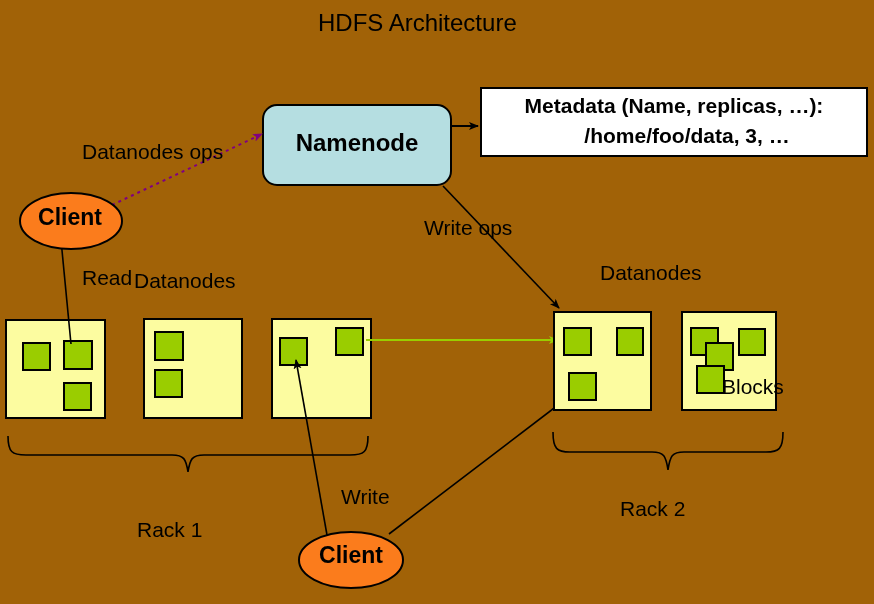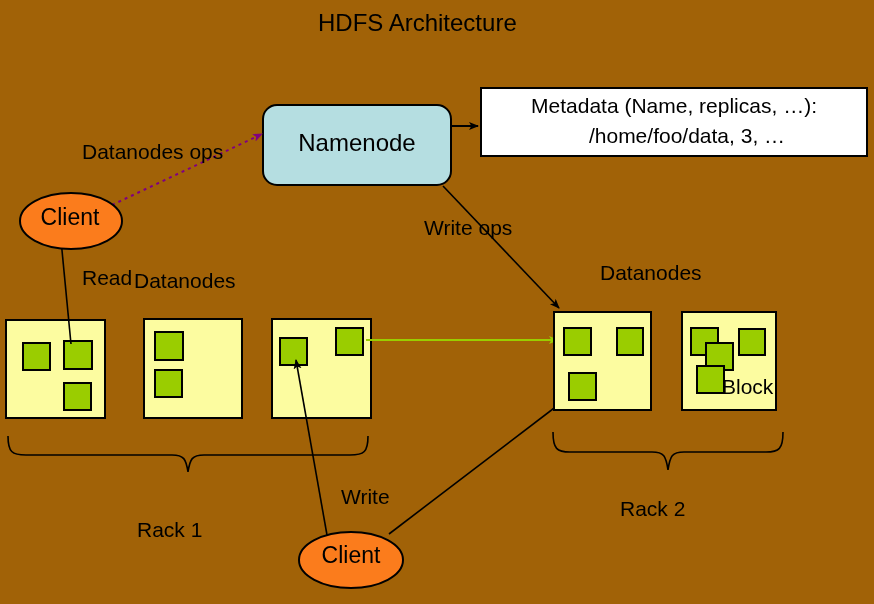--- a/index.html
+++ b/index.html
@@ -34,20 +34,21 @@
   #diagram-title {
     font-size: 24px;
     left: 318px;
     top: 9px;
   }
   .node-text {
     position: absolute;
     color: #000000;
     white-space: nowrap;
     text-align: center;
+    font-weight: bold;
   }
   #namenode-label {
     left: 263px;
     top: 129px;
     width: 188px;
     font-size: 24px;
   }
   #metadata-line1 {
     left: 481px;
     top: 94px;
@@ -205,17 +206,17 @@
 
   <div class="node-text" id="client-read-label">Client</div>
   <div class="node-text" id="client-write-label">Client</div>
 
   <div class="lbl" id="label-metadata-ops">Datanodes ops</div>
   <div class="lbl" id="label-read">Read</div>
   <div class="lbl" id="label-write">Write</div>
   <div class="lbl" id="label-datanodes-left">Datanodes</div>
   <div class="lbl" id="label-datanodes-right">Datanodes</div>
   <div class="lbl" id="label-block-ops">Write ops</div>
-  <div class="lbl" id="label-blocks">Block</div>
+  <div class="lbl" id="label-blocks">Blocks</div>
   <div class="lbl" id="label-rack1">Rack 1</div>
   <div class="lbl" id="label-rack2">Rack 2</div>
 
 </div>
 
 </body></html>

